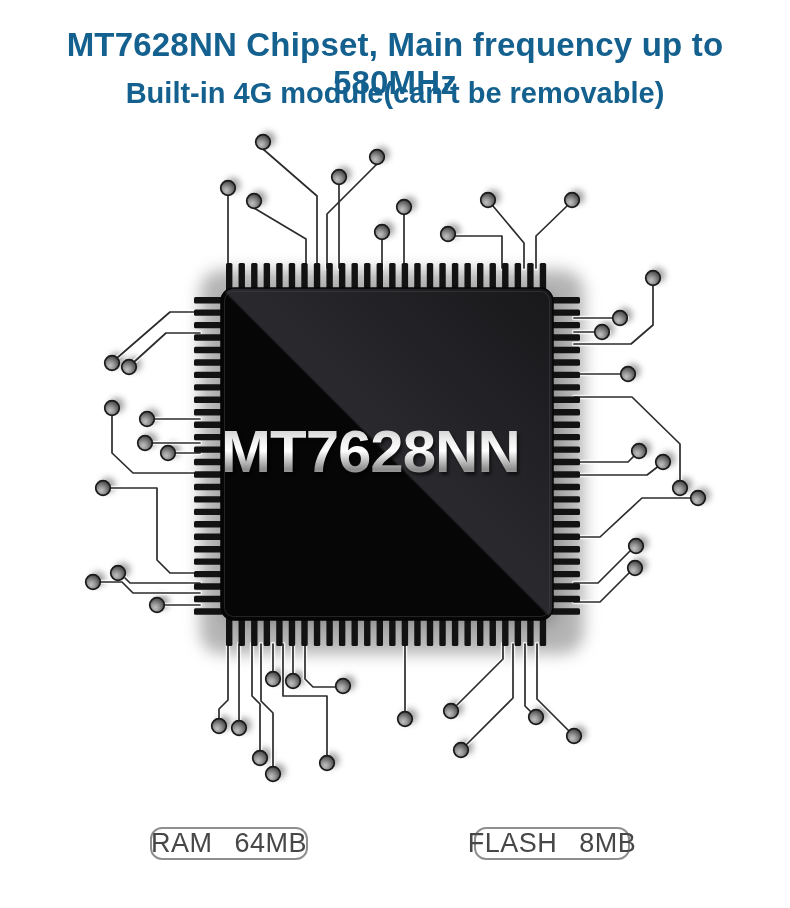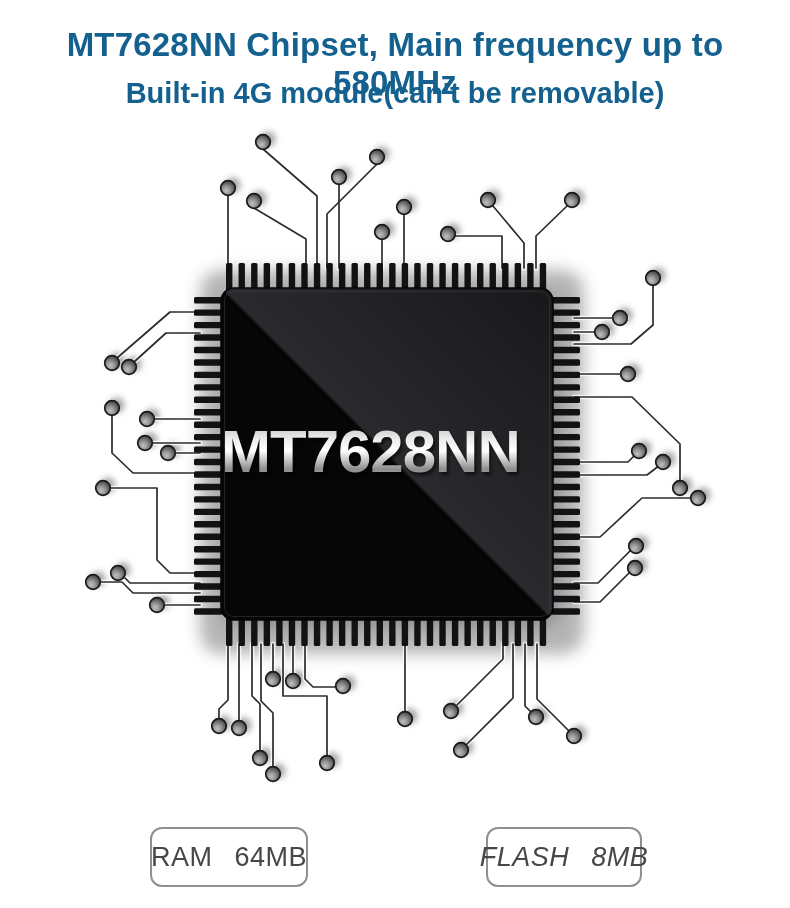--- a/index.html
+++ b/index.html
@@ -17,28 +17,28 @@
   .chip-label{
     position:absolute;left:221px;top:421px;width:332px;height:62px;
     line-height:62px;box-sizing:border-box;padding-right:16px;
     font-size:60px;font-weight:bold;letter-spacing:-1px;
     background:linear-gradient(180deg,#c2c2c2 4%,#ededed 30%,#ffffff 48%,#8d8d8d 78%,#b8b8b8 100%);
     -webkit-background-clip:text;background-clip:text;color:transparent;
     filter:drop-shadow(2px 3px 1.5px rgba(0,0,0,0.55));
     white-space:nowrap;
   }
   .badge{
-    position:absolute;top:827px;height:60px;box-sizing:border-box;
+    position:absolute;top:827px;height:33px;box-sizing:border-box;
     border:2px solid var(--badge-border,#8F8F8F);border-radius:12px;
     display:flex;align-items:center;justify-content:center;gap:22px;
     font-size:27px;color:var(--badge-text,#474747);letter-spacing:0.5px;
     background:#ffffff;
   }
   .badge-ram{left:150px;width:158px;}
-  .badge-flash{left:486px;width:156px;font-style:italic;}
+  .badge-flash{left:474px;width:156px;}
 </style>
 </head>
 <body>
 
 <div class="stage">
 
   <div class="title title-main">MT7628NN Chipset, Main frequency up to 580MHz</div>
   <div class="title title-sub">Built-in 4G module(can't be removable)</div>
 
   <svg id="circuit-svg" width="790" height="908" viewBox="0 0 790 908" aria-hidden="true">

